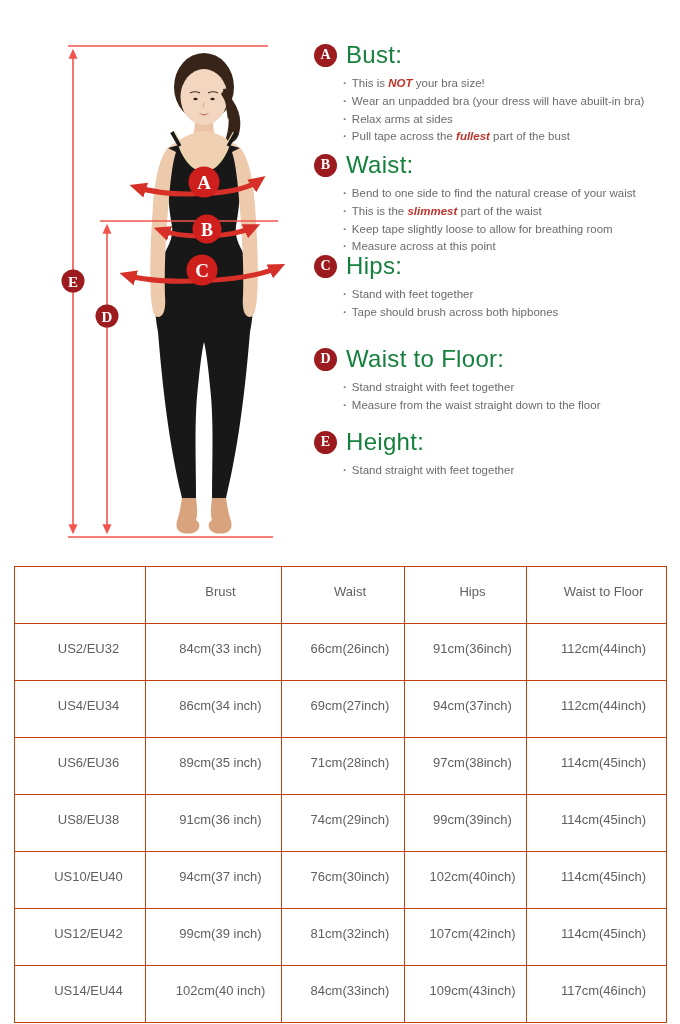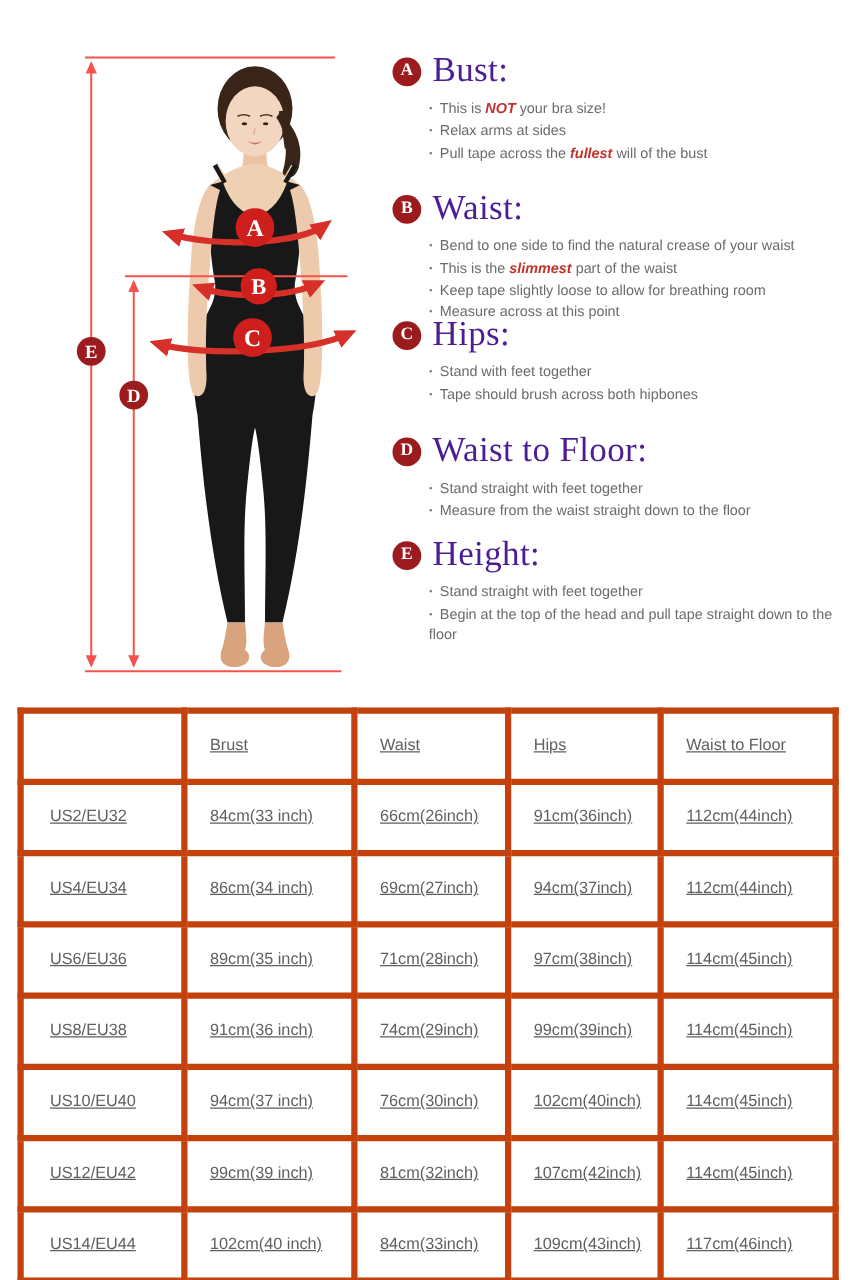--- a/index.html
+++ b/index.html
@@ -7,32 +7,32 @@
         font-family:"Liberation Sans",sans-serif;}
   .guide-top{position:relative;width:680px;height:562px;}
   .figure-panel{position:absolute;left:0;top:0;width:340px;height:562px;}
   .instructions{position:absolute;left:314px;top:30px;width:360px;}
   .sec{position:absolute;left:0;width:360px;}
   .sec-0{top:11px}.sec-1{top:121px}.sec-2{top:222px}.sec-3{top:315px}.sec-4{top:398px}
   .sec-head{display:flex;align-items:center;}
   .badge{display:inline-flex;align-items:center;justify-content:center;
          width:23px;height:23px;border-radius:50%;background:#9b1b1e;color:#fff;
          font-family:"Liberation Serif",serif;font-weight:bold;font-size:14px;flex:0 0 23px;}
-  .sec-title{margin-left:9px;font-family:Liberation Serif, serif;font-size:28px;
-             color:#4c1d95;letter-spacing:.3px;}
+  .sec-title{margin-left:9px;font-family:Liberation Sans, sans-serif;font-size:24px;
+             color:#15803d;letter-spacing:.3px;}
   .sec-3 .sec-title{}
   .bullets{margin:7px 0 0 0;padding-left:29px;}
   .bullet{font-size:11.5px;line-height:15.8px;color:#6b6b6b;margin-bottom:2px;}
   .bullet::before{content:"·";margin-right:5px;color:#6b6b6b;font-weight:bold;}
   .em{color:#c0332b;font-weight:bold;font-style:italic;}
   table.sizes{border-collapse:collapse;margin:4px 14px 0 14px;width:652px;
               table-layout:fixed;font-size:13px;color:#5f5f5f;}
-  table.sizes th,table.sizes td{border:5px solid #c2410c;height:57px;box-sizing:border-box;
-              vertical-align:top;padding:17px 4px 0 18px;text-align:left;font-weight:normal;
-              white-space:nowrap;overflow:hidden;text-decoration:underline;}
+  table.sizes th,table.sizes td{border:1px solid #c2410c;height:57px;box-sizing:border-box;
+              vertical-align:top;padding:17px 4px 0 18px;text-align:center;font-weight:normal;
+              white-space:nowrap;overflow:hidden;}
   table.sizes th:first-child,table.sizes td:first-child{padding-left:21px;}
 </style>
 </head>
 <body>
 
 <div class="page">
 
   <div class="guide-top">
 
     <div class="figure-panel">
@@ -118,22 +118,23 @@
     </div>
 
     <div class="instructions" id="instructions">
         <div class="sec sec-0">
           <div class="sec-head">
             <span class="badge">A</span>
             <span class="sec-title">Bust:</span>
           </div>
           <div class="bullets">
             <div class="bullet"><span>This is </span><span class="em">NOT</span><span> your bra size!</span></div>
+            <div class="bullet"><span>Wear an unpadded bra (your dress will have abuilt-in bra)</span></div>
             <div class="bullet"><span>Relax arms at sides</span></div>
-            <div class="bullet"><span>Pull tape across the </span><span class="em">fullest</span><span> will of the bust</span></div>
+            <div class="bullet"><span>Pull tape across the </span><span class="em">fullest</span><span> part of the bust</span></div>
           </div>
         </div>
         <div class="sec sec-1">
           <div class="sec-head">
             <span class="badge">B</span>
             <span class="sec-title">Waist:</span>
           </div>
           <div class="bullets">
             <div class="bullet"><span>Bend to one side to find the natural crease of your waist</span></div>
             <div class="bullet"><span>This is the </span><span class="em">slimmest</span><span> part of the waist</span></div>
@@ -161,21 +162,20 @@
             <div class="bullet"><span>Measure from the waist  straight down to the floor</span></div>
           </div>
         </div>
         <div class="sec sec-4">
           <div class="sec-head">
             <span class="badge">E</span>
             <span class="sec-title">Height:</span>
           </div>
           <div class="bullets">
             <div class="bullet"><span>Stand straight with feet together</span></div>
-            <div class="bullet"><span>Begin at the top of the head and pull tape straight down to the floor</span></div>
           </div>
         </div>
       </div>
   </div>
 
   <table class="sizes" id="size-table">
       <colgroup>
         <col style="width: 131px;">
         <col style="width: 136px;">
         <col style="width: 123px;">

